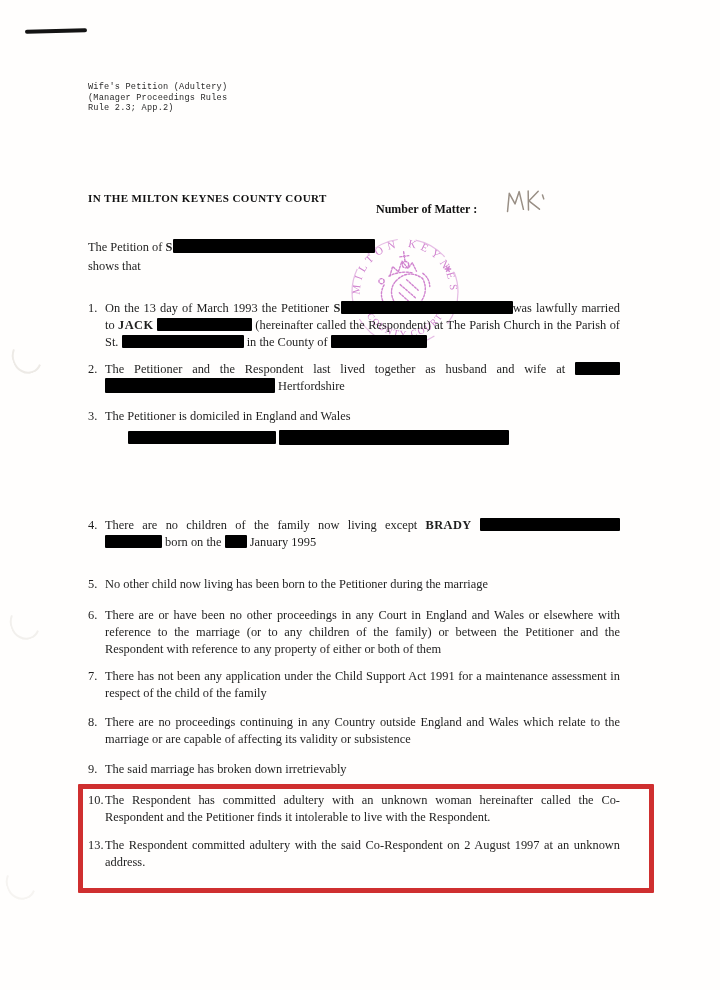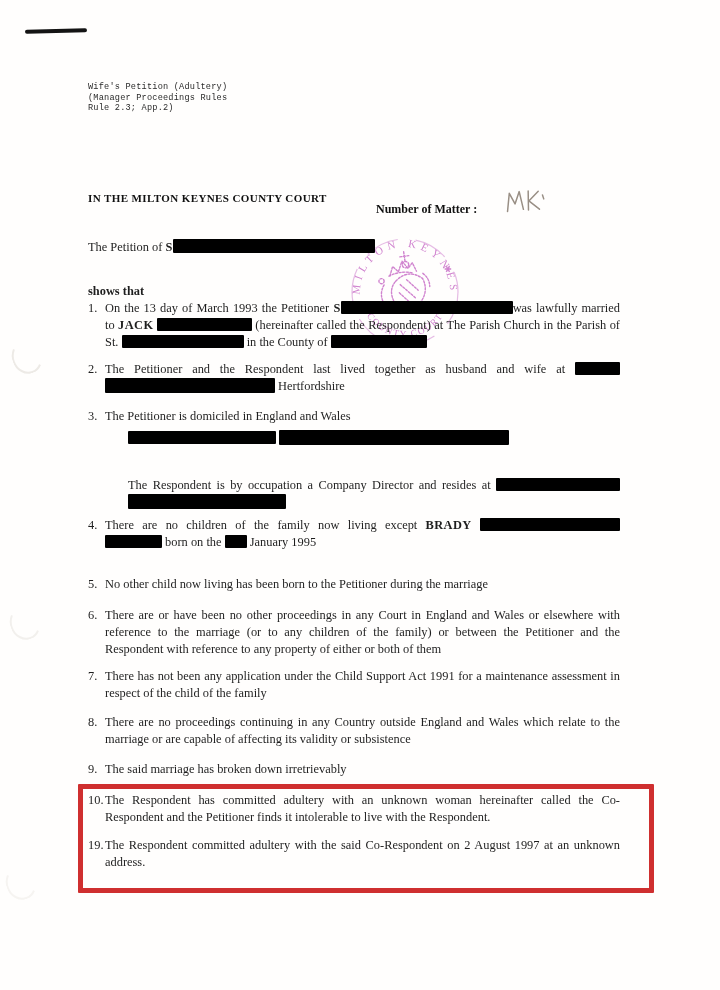--- a/index.html
+++ b/index.html
@@ -36,21 +36,21 @@
     position:absolute;left:88px;top:159px;
     font-size:11px;font-weight:bold;letter-spacing:.4px;color:#111;margin-top:33px;
   }
   .matter-label{
     position:absolute;left:376px;top:202px;
     font-size:12px;font-weight:bold;color:#111;
   }
   .matter-hand{position:absolute;left:505px;top:188px;transform:rotate(-4deg);}
 
   .petition-line{position:absolute;left:88px;top:239px;font-size:12.4px;}
-  .shows-that{position:absolute;left:88px;top:284px;font-size:12.4px;font-weight:bold;}
+  .shows-that{position:absolute;left:88px;top:259px;font-size:12.4px;}
 
   
   .para{position:absolute;left:88px;width:532px;font-size:12.4px;line-height:17px;}
   .pnum{position:absolute;left:0;top:0;}
   .ptext{margin-left:17px;text-align:justify;}
   .sub{position:absolute;left:128px;width:492px;font-size:12.4px;line-height:17px;text-align:justify;}
   b{font-weight:bold;letter-spacing:.4px;}
 
   
   .redact{
@@ -145,23 +145,20 @@
     <div class="ptext"><span>The Petitioner and the Respondent last lived together as husband and wife at </span><span class="redact" style="width:45px"></span> <span class="redact tall" style="width:170px"></span><span> Hertfordshire</span></div>
   </div>
 
   <div class="para" style="top:408px">
     <span class="pnum">3.</span>
     <div class="ptext"><span>The Petitioner is domiciled in England and Wales</span></div>
   </div>
   <div class="sub" style="top:430px">
     <span class="redact" style="width:148px"></span> <span class="redact tall" style="width:230px"></span>
   </div>
-  <div class="sub" style="top:477px">
-    <span>The Respondent is by occupation a Company Director and resides at </span><span class="redact" style="width:124px"></span> <span class="redact tall" style="width:158px"></span>
-  </div>
 
   <div class="para" style="top:517px">
     <span class="pnum">4.</span>
     <div class="ptext"><span>There are no children of the family now living except </span><b>BRADY</b> <span class="redact" style="width:140px"></span> <span class="redact" style="width:57px"></span><span> born on the </span><span class="redact" style="width:22px"></span><span> January 1995</span></div>
   </div>
 
   <div class="para" style="top:576px">
     <span class="pnum">5.</span>
     <div class="ptext"><span>No other child now living has been born to the Petitioner during the marriage</span></div>
   </div>
@@ -187,17 +184,17 @@
   </div>
 
   <div class="highlight-box"></div>
 
   <div class="para" style="top:792px">
     <span class="pnum">10.</span>
     <div class="ptext"><span>The Respondent has committed adultery with an unknown woman hereinafter called the Co-Respondent and the Petitioner finds it intolerable to live with the Respondent.</span></div>
   </div>
 
   <div class="para" style="top:837px">
-    <span class="pnum">19.</span>
+    <span class="pnum">13.</span>
     <div class="ptext"><span>The Respondent committed adultery with the said Co-Respondent on 2 August 1997 at an unknown address.</span></div>
   </div>
 
 </div>
 
 </body></html>

